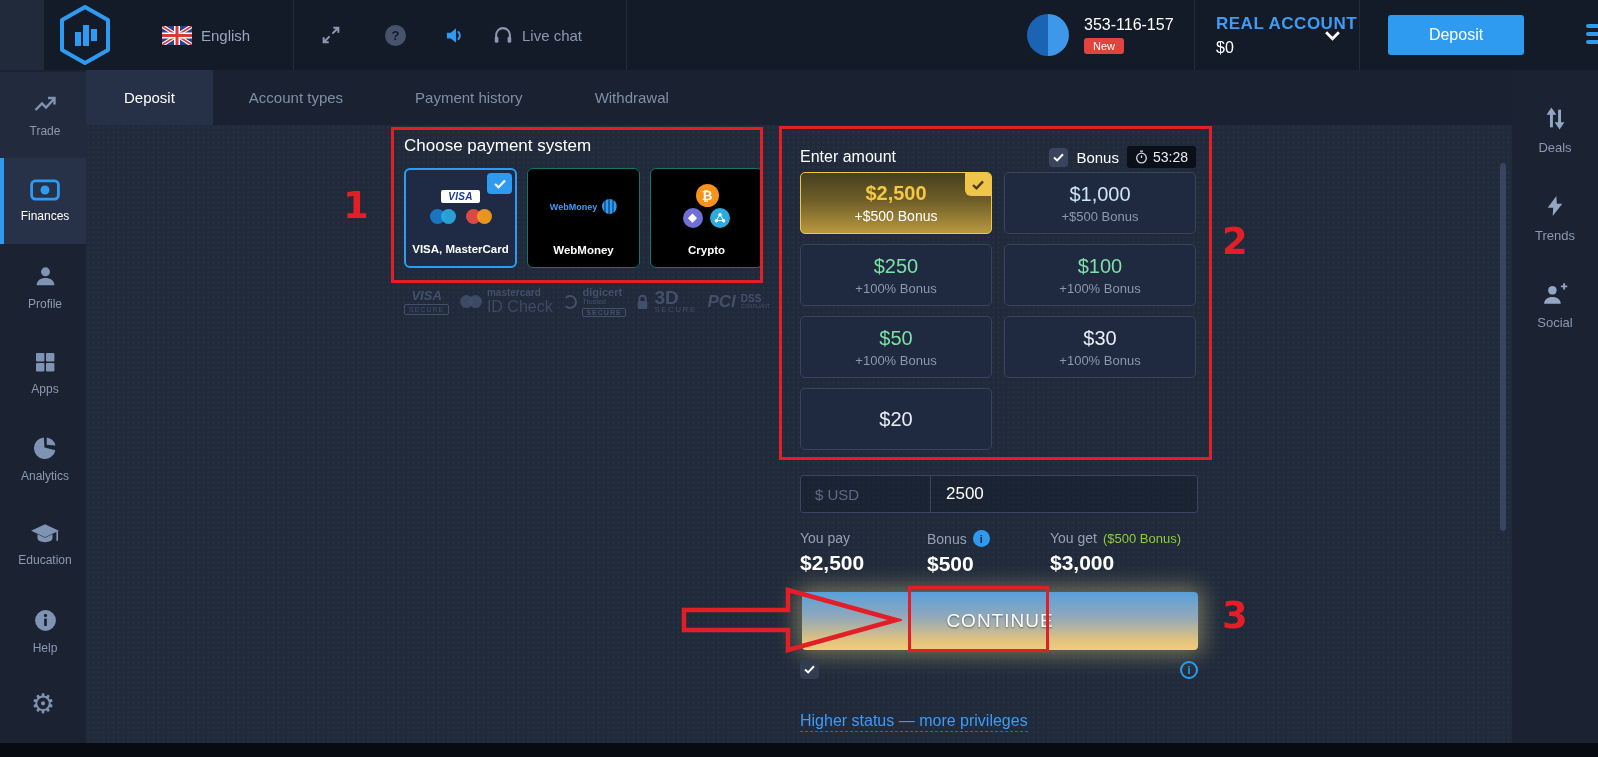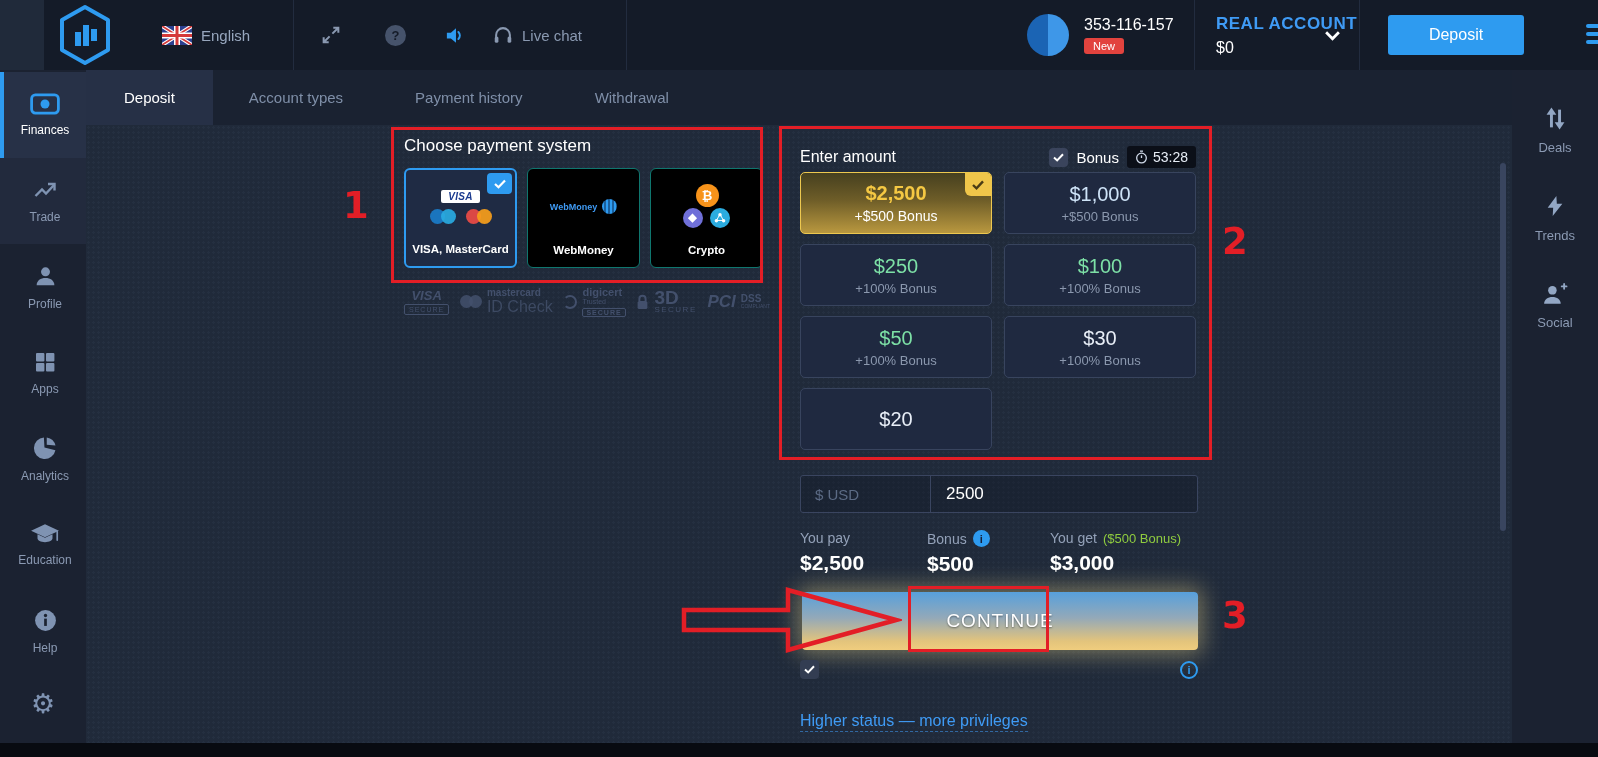--- a/index.html
+++ b/index.html
@@ -222,33 +222,33 @@
     <div class="tb-divider" style="left:1315px;"></div>
     <button class="deposit-btn">Deposit</button>
     <div class="burger">
         <div></div>
         <div></div>
         <div></div>
       </div>
   </header>
 
   <nav class="sidebar-left">
+    <div class="sl-item tile">
+      <svg width="27" height="24" viewBox="0 0 24 24" fill="none" stroke="currentColor" stroke-width="2.4">
+        <path d="M2 18 L8.5 11.5 L12.5 15.5 L21 6.5"></path>
+          <path d="M14.5 6 H21 V12.5"></path>
+      </svg>
+      <span class="sl-label">Trade</span>
+    </div>
     <div class="sl-item active">
       <svg width="30" height="22" viewBox="0 0 28 20">
         <rect x="1.5" y="1.5" width="25" height="17" rx="3.5" stroke="currentColor" stroke-width="2.6" fill="none"></rect>
         <circle cx="14" cy="10" r="4.2" fill="currentColor"></circle>
       </svg>
       <span class="sl-label">Finances</span>
-    </div>
-    <div class="sl-item tile">
-      <svg width="27" height="24" viewBox="0 0 24 24" fill="none" stroke="currentColor" stroke-width="2.4">
-        <path d="M2 18 L8.5 11.5 L12.5 15.5 L21 6.5"></path>
-          <path d="M14.5 6 H21 V12.5"></path>
-      </svg>
-      <span class="sl-label">Trade</span>
     </div>
     <div class="sl-item">
       <svg width="25" height="25" viewBox="0 0 24 24" fill="currentColor">
         <circle cx="12" cy="7.5" r="4.3"></circle>
           <path d="M3.5 20.5 c0-4.6 3.8-7 8.5-7 s8.5 2.4 8.5 7 Z"></path>
       </svg>
       <span class="sl-label">Profile</span>
     </div>
     <div class="sl-item">
       <svg width="24" height="24" viewBox="0 0 24 24" fill="currentColor">

